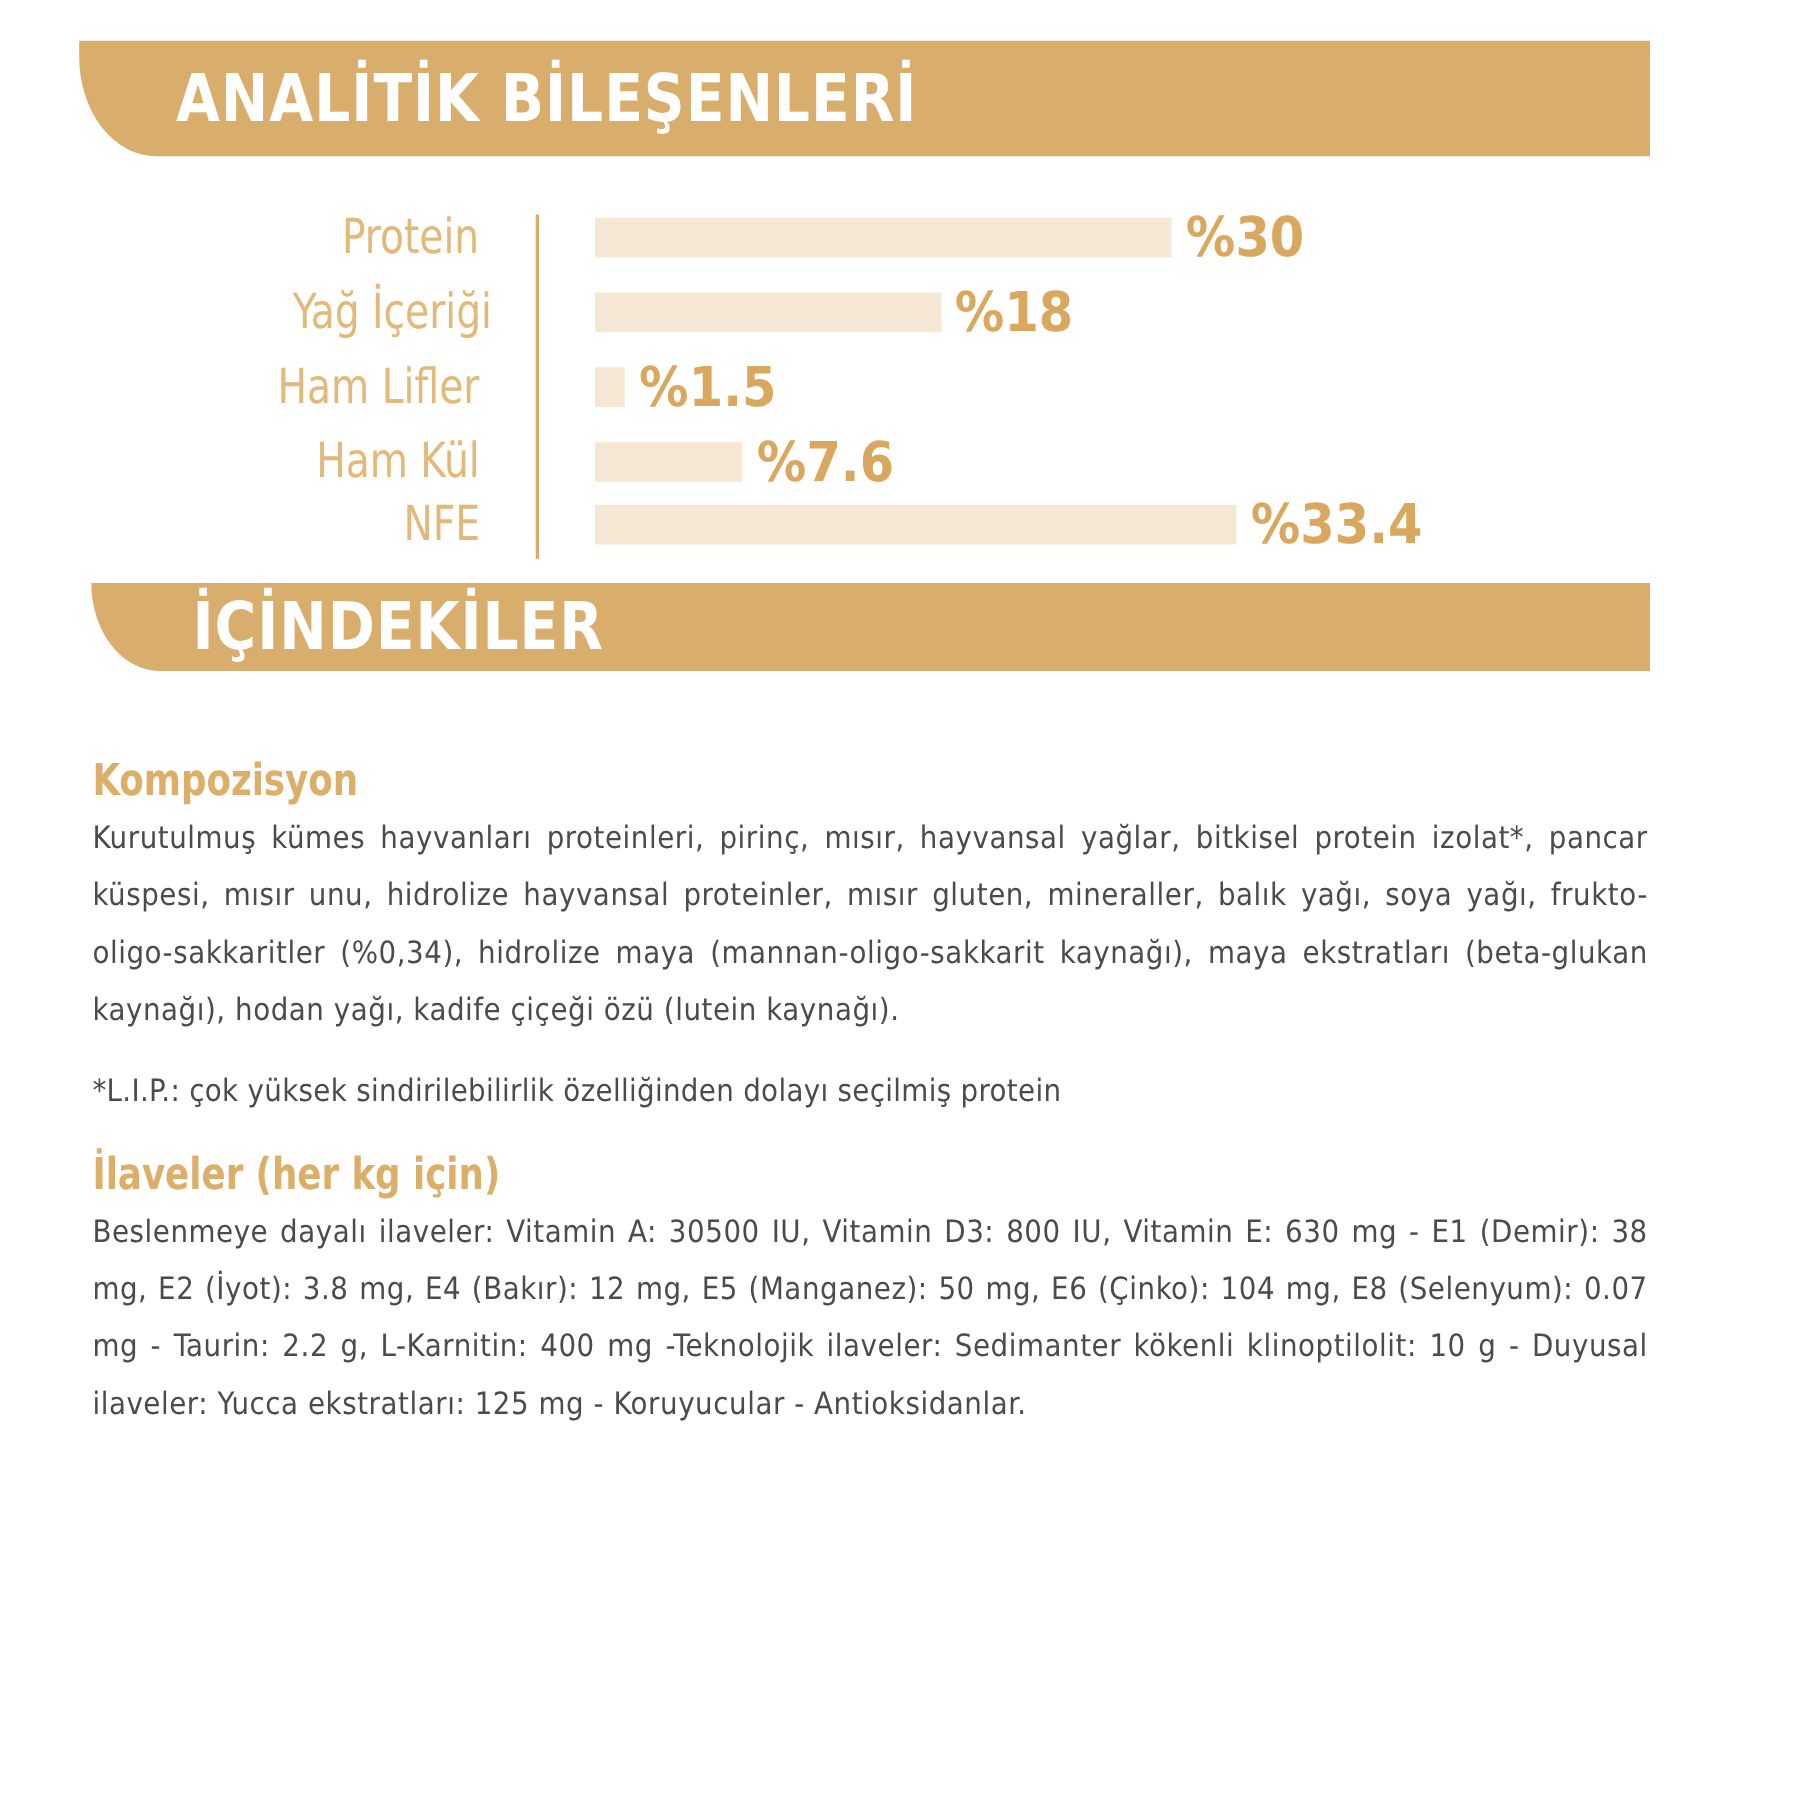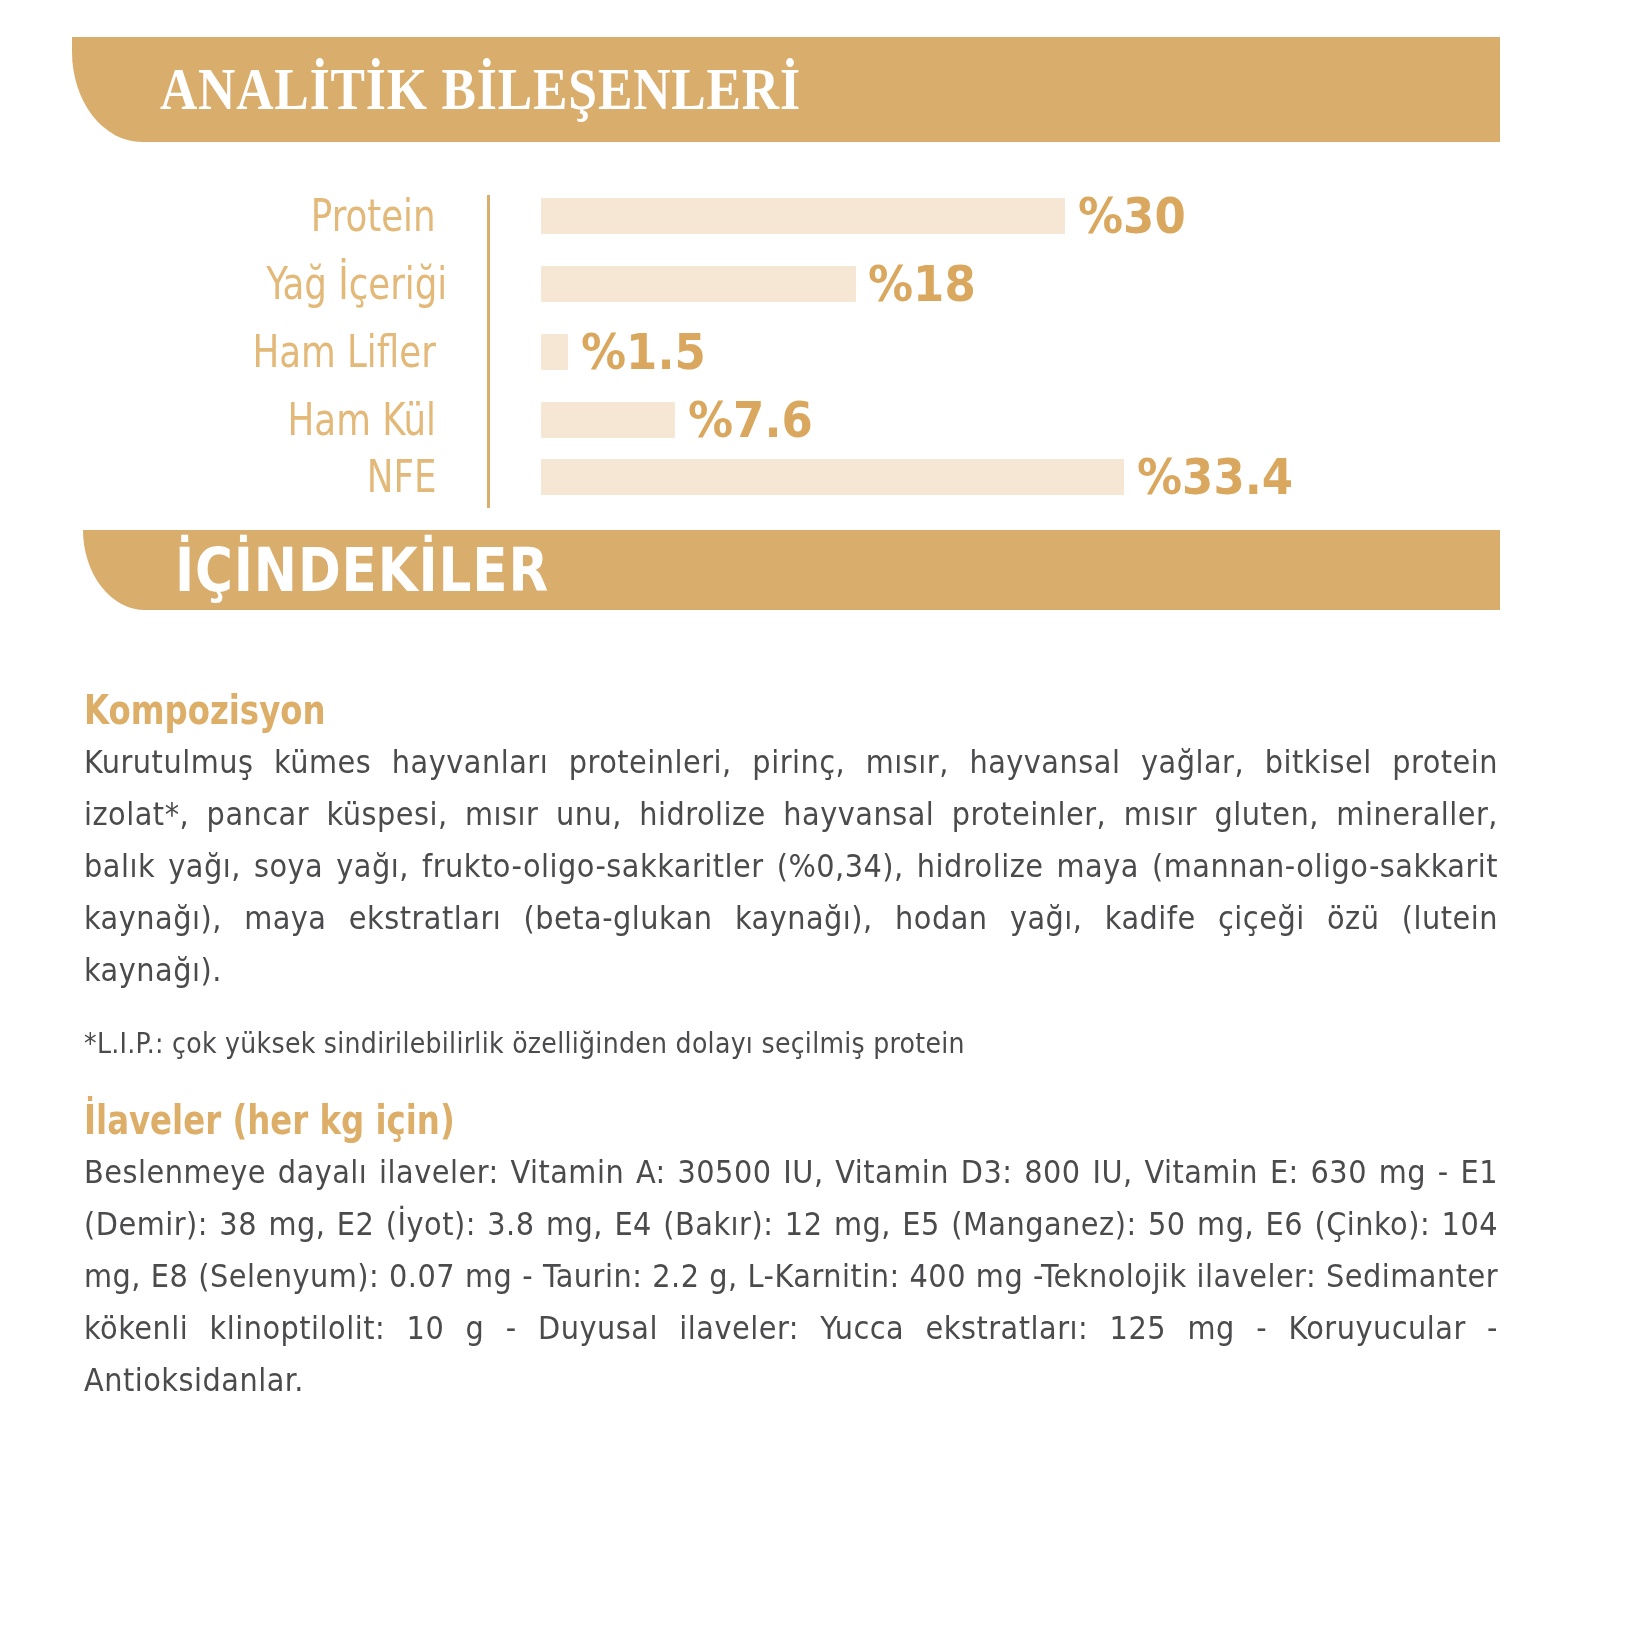--- a/index.html
+++ b/index.html
@@ -6,21 +6,21 @@
     body { width: 1650px; height: 1650px; position: relative; overflow: hidden;
            font-family: "DejaVu Sans Condensed", "DejaVu Sans", "Liberation Sans", sans-serif; }
     .banner {
       position: absolute; background: #d9ad6b; color: #ffffff;
       border-bottom-left-radius: 70px 90px;
       display: flex; align-items: center; box-sizing: border-box;
       font-family: "DejaVu Sans", "Liberation Sans", sans-serif;
       font-weight: bold; letter-spacing: 1px;
     }
     .banner .title { transform: scaleX(0.86); transform-origin: left center; white-space: nowrap; }
-    #banner1 { left: 72px; top: 37px; width: 1428px; height: 105px; padding-left: 88px; font-size: 60px; font-family: Liberation Serif, serif; }
+    #banner1 { left: 72px; top: 37px; width: 1428px; height: 105px; padding-left: 88px; font-size: 60px; }
     #banner2 { left: 83px; top: 530px; width: 1417px; height: 80px; padding-left: 92px; font-size: 60px; }
 
     .chart { position: absolute; left: 0; top: 180px; width: 1392px; height: 340px; }
     .chart .divider { position: absolute; left: 487px; top: 15px; width: 3px; height: 313px; background: #d9ad6b; }
     .chart .row { position: absolute; left: 0; height: 50px; width: 1650px; }
     .chart .label {
       position: absolute; right: 1214px; top: 0; height: 50px; line-height: 50px;
       font-size: 44px; color: #e3b97a; white-space: nowrap;
       transform: scaleX(0.9); transform-origin: right center;
     }
@@ -31,21 +31,21 @@
       font-family: "DejaVu Sans", "Liberation Sans", sans-serif;
       transform: scaleX(0.9); transform-origin: left center;
     }
 
     .content { position: absolute; left: 84px; top: 684px; width: 1414px; color: #4b4b4d; }
     .section-title {
       font-size: 40px; font-weight: bold; color: #dcae68; line-height: 52px; margin: 0;
       transform: scaleX(0.9); transform-origin: left center; white-space: nowrap;
     }
     .para {
-      font-size: 32px; line-height: 52px; margin: 0; text-align: justify;
+      font-size: 28px; line-height: 52px; margin: 0; text-align: justify;
       letter-spacing: 0.5px;
     }
     .para.last-left { text-align-last: left; }
     .note { font-size: 28px; line-height: 52px; margin: 22px 0 24px 0; white-space: nowrap; letter-spacing: 0.3px; }
   </style>
 </head>
 <body>
 
 <div id="banner1" class="banner">
   <span class="title">ANALİTİK BİLEŞENLERİ</span>

